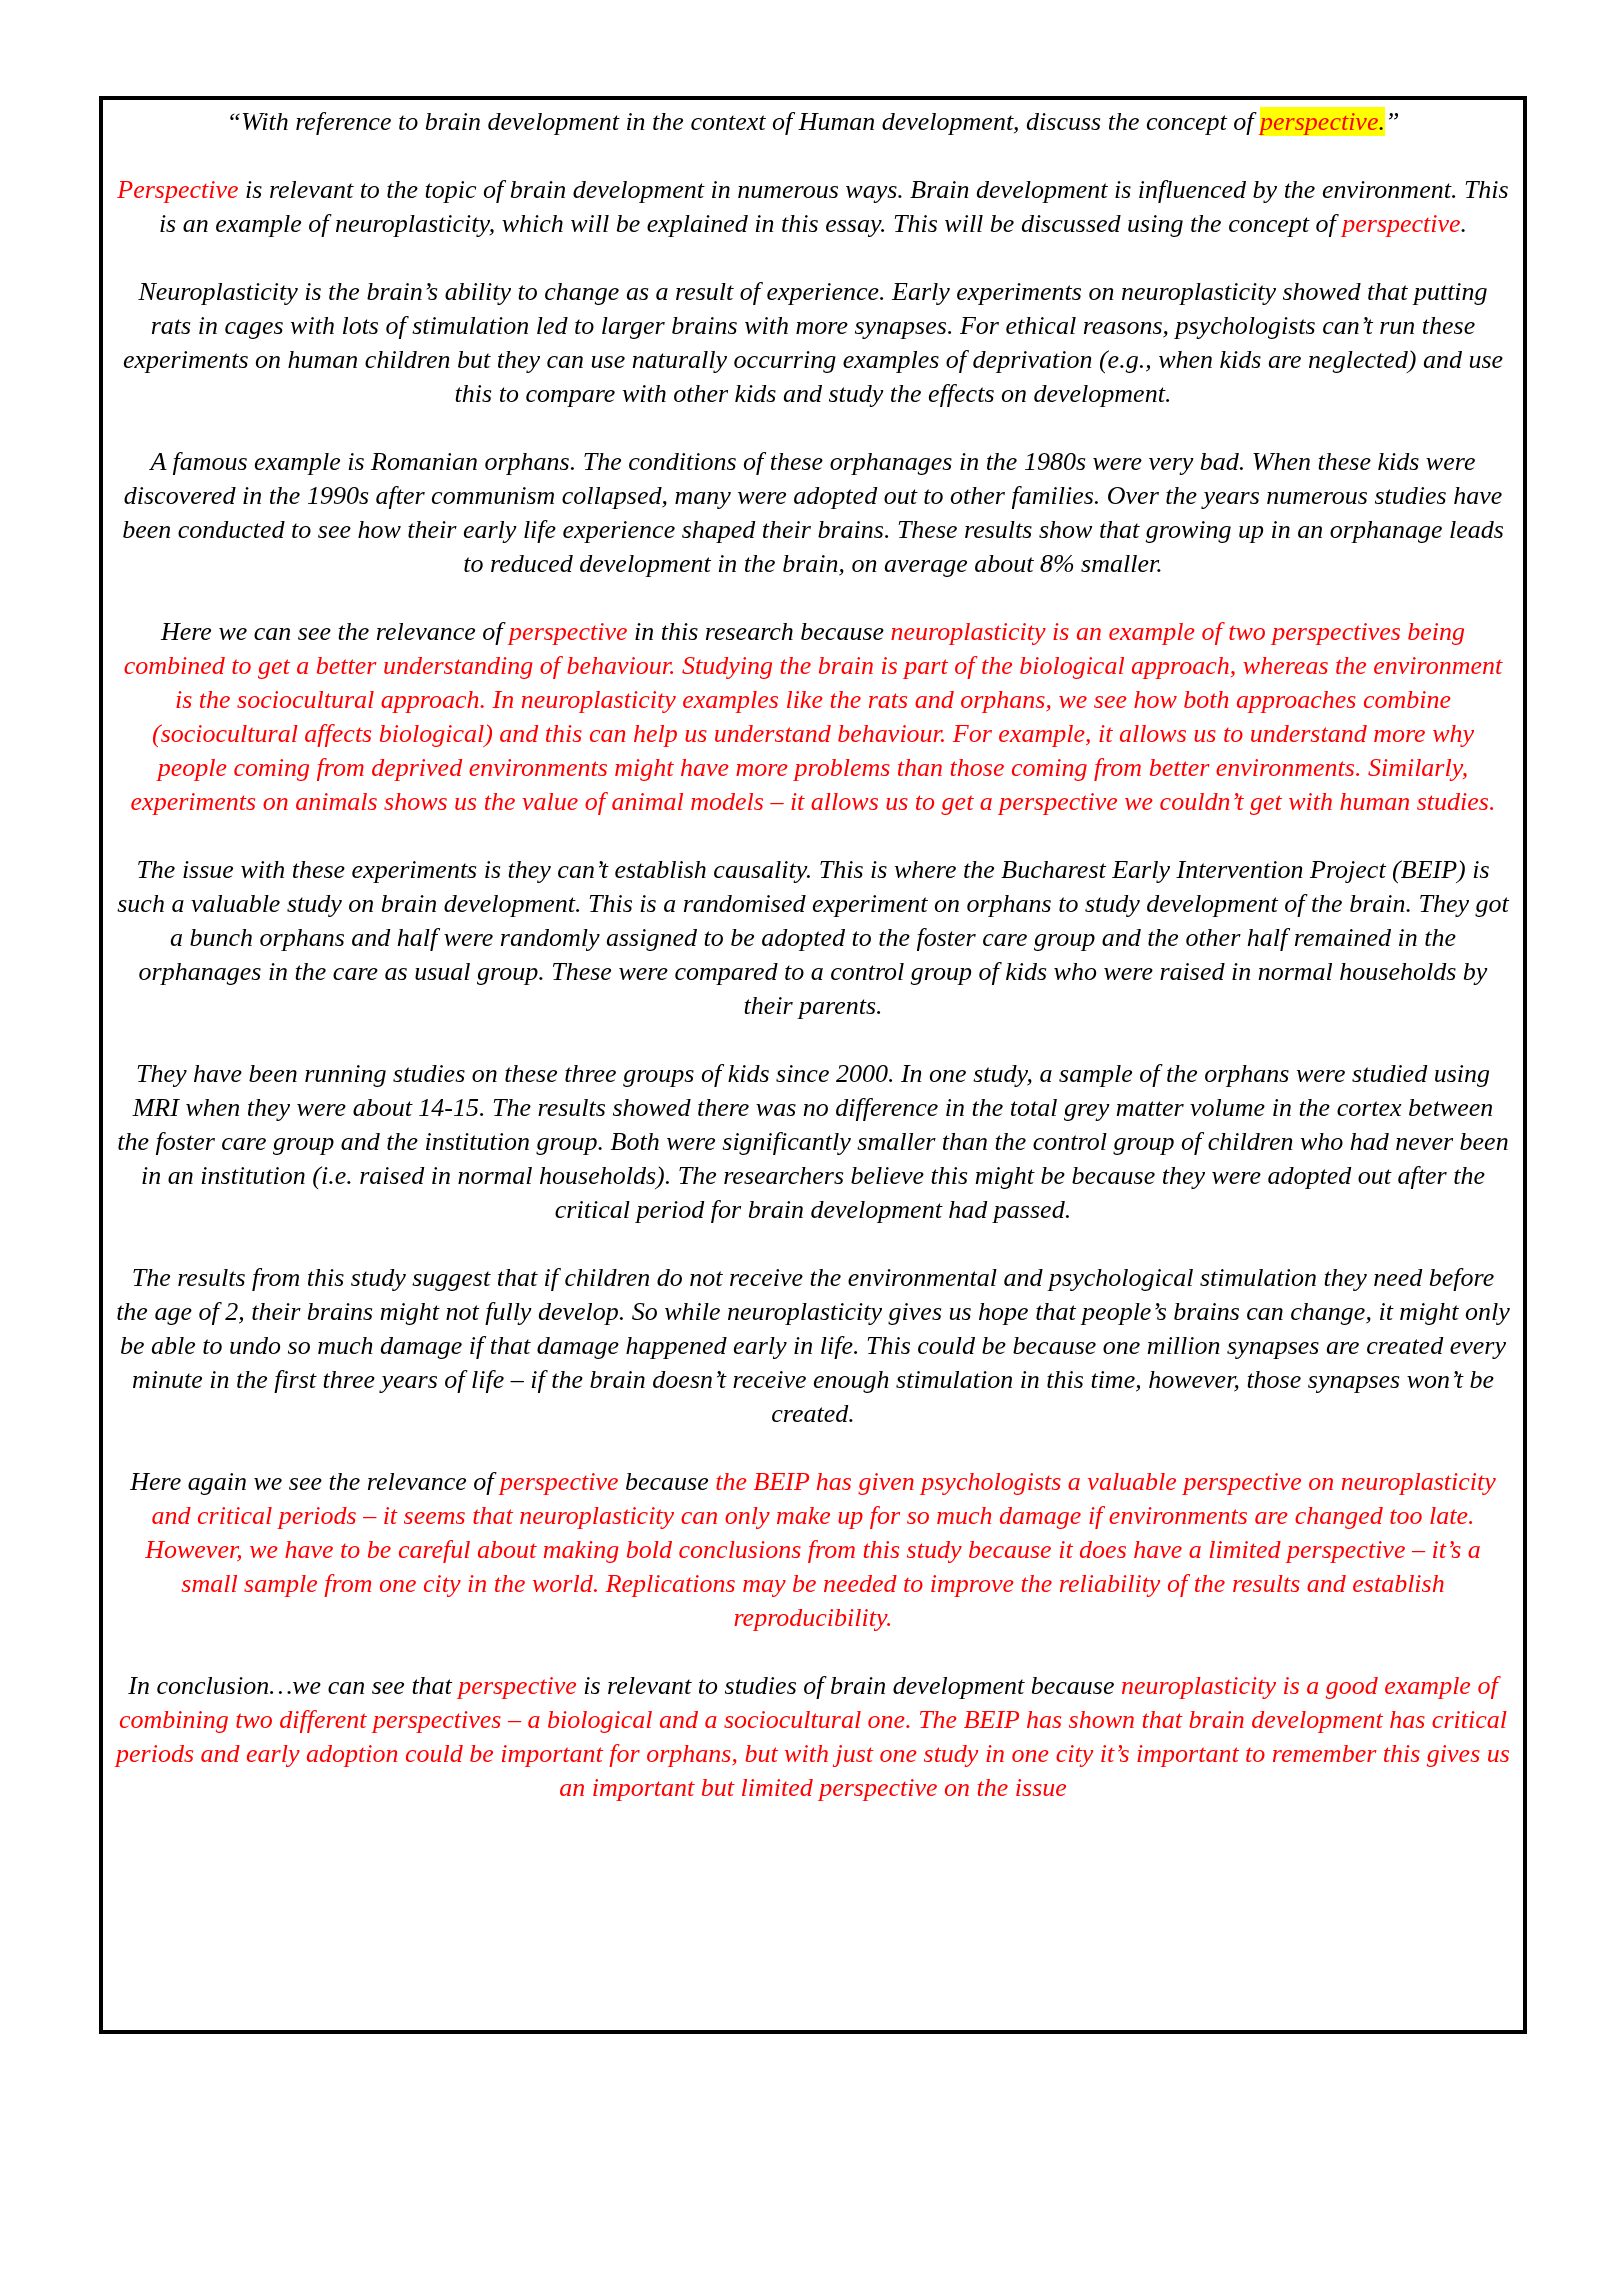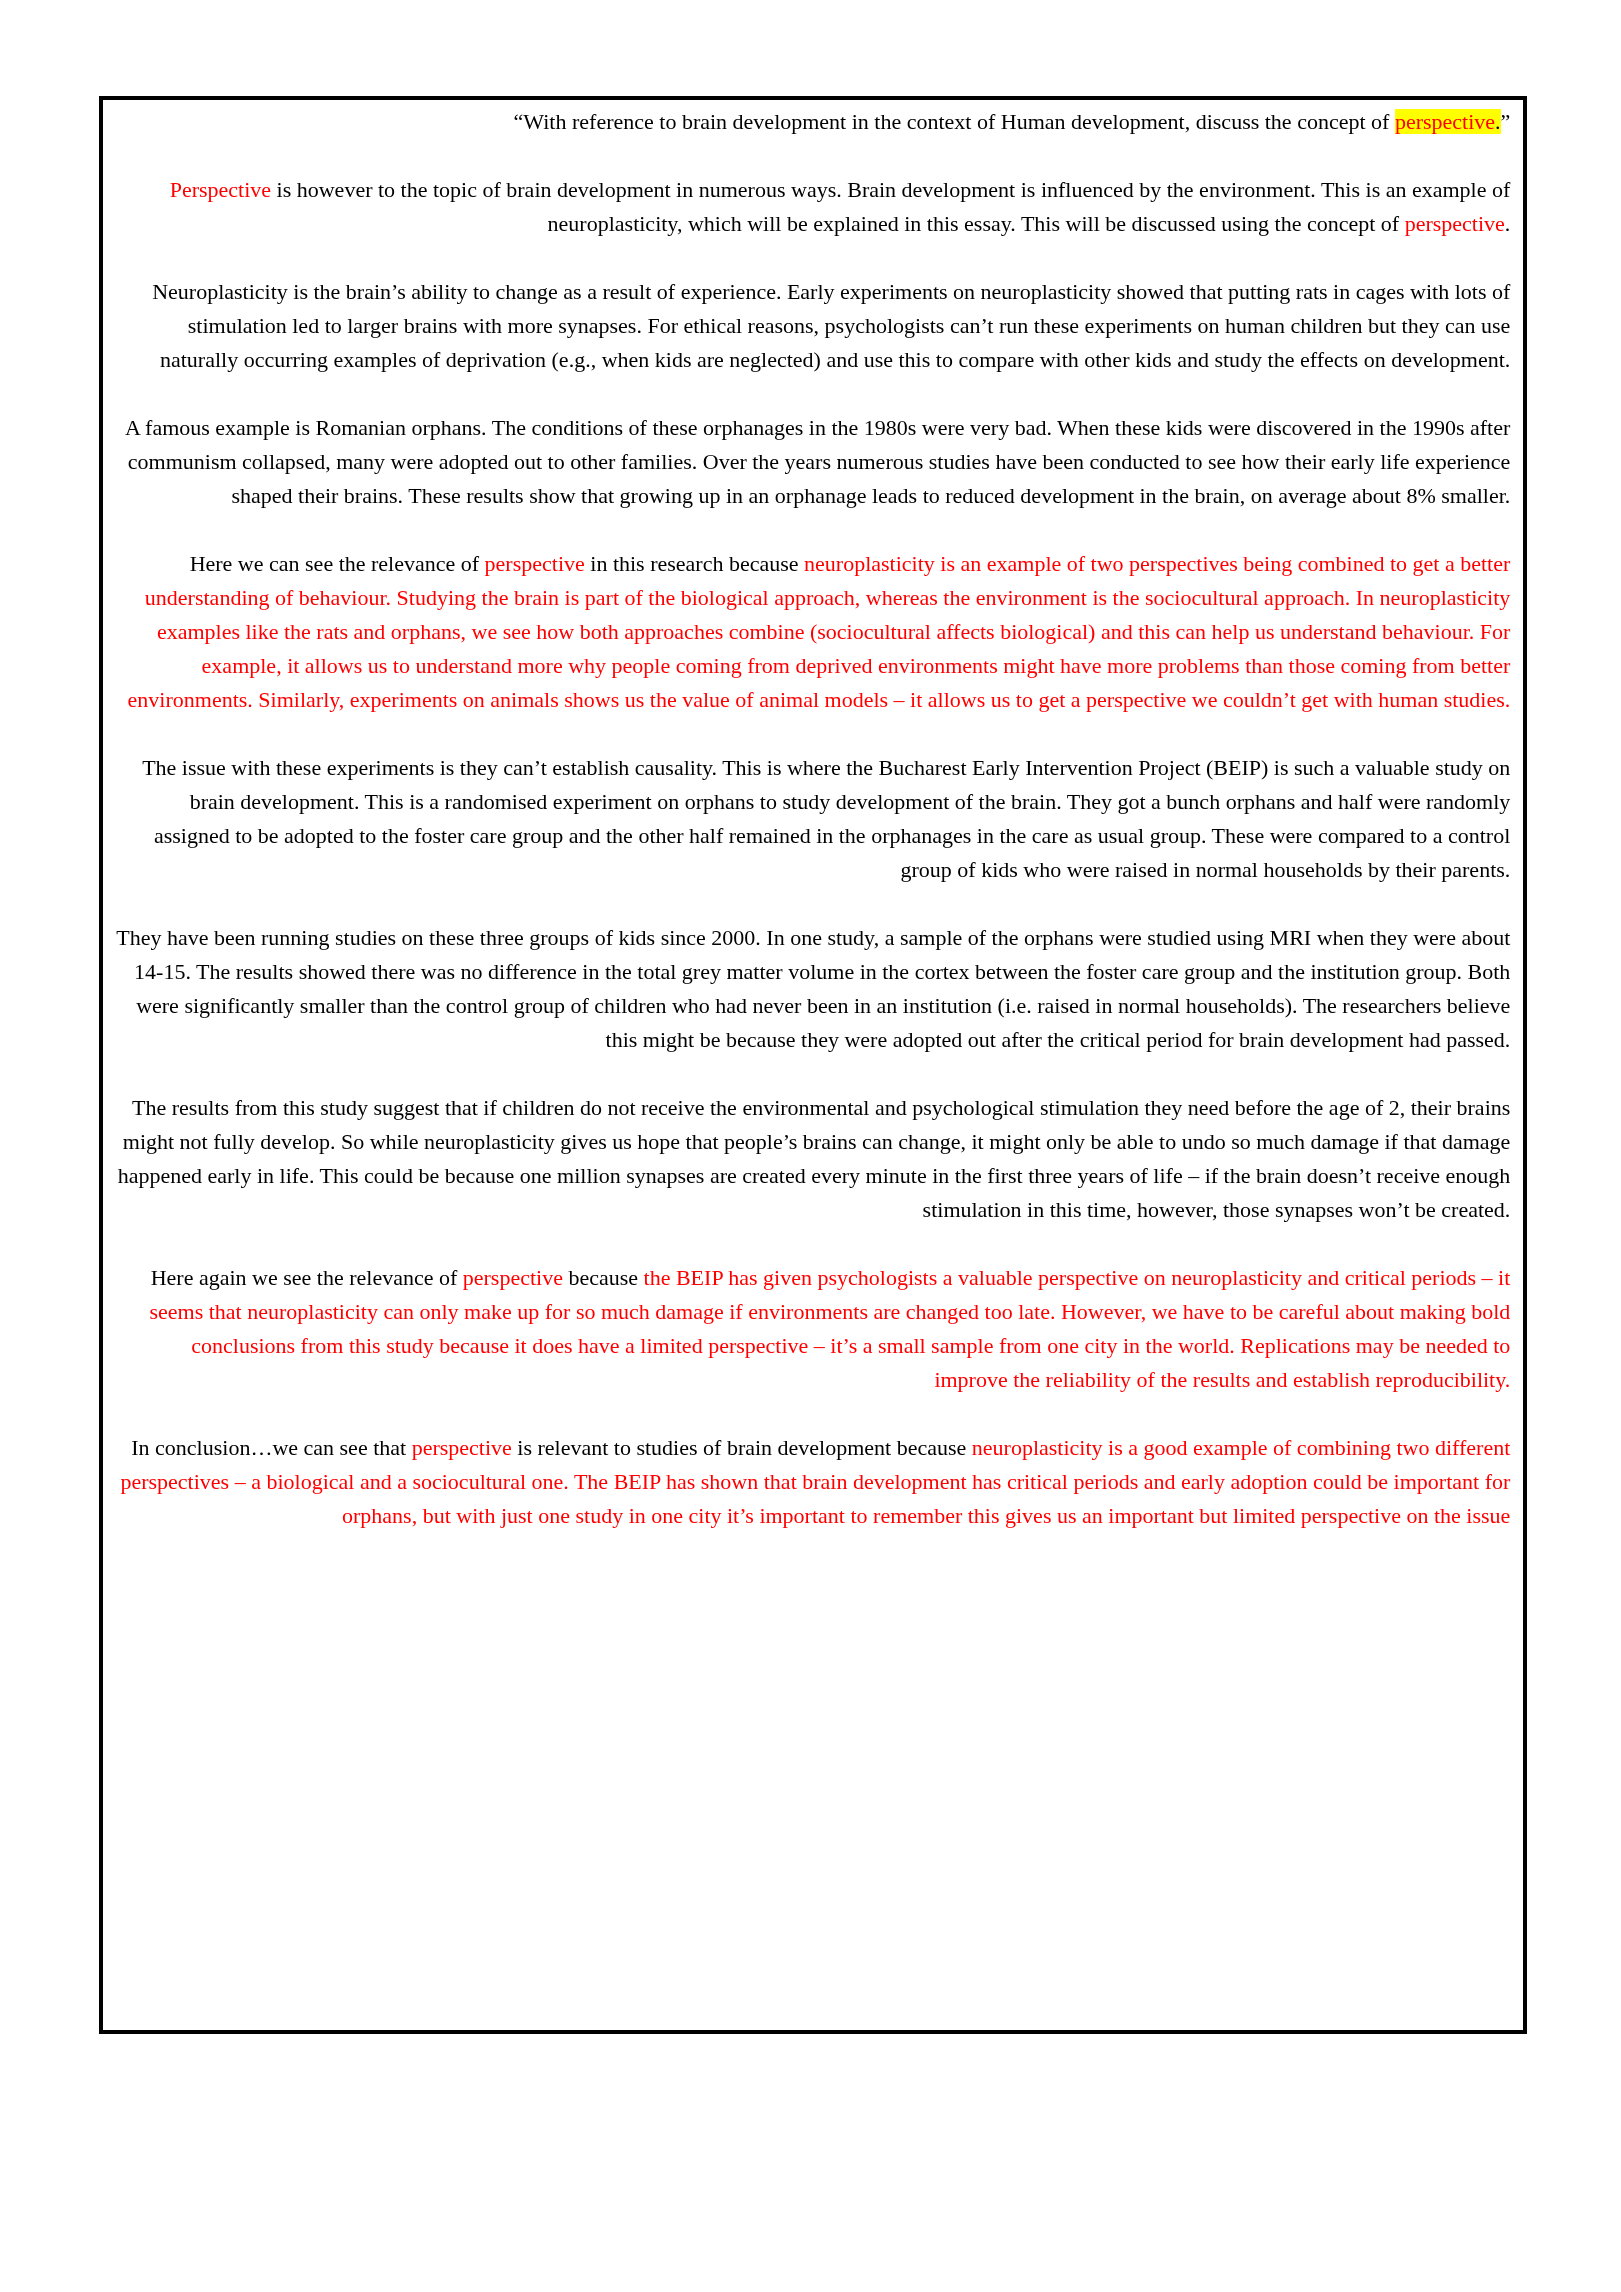--- a/index.html
+++ b/index.html
@@ -20,36 +20,37 @@
     width: 1428px;
     height: 1938px;
     box-sizing: border-box;
     border: 4.9px solid #000000;
     padding: 4.9px 12.7px 0 12.7px;
     background: #ffffff;
     overflow: hidden;
   }
   p.para {
     margin: 0 0 34px 0;
-    font-size: 22px;
+    font-size: 26px;
     line-height: 34px;
     color: #000000;
-    text-align: right;
+    text-align: center;
+    font-style: italic;
   }
   span.run { color: #000000; }
   span.red { color: #ff0000; }
   span.hl  { background-color: #ffff00; }
 </style>
 </head>
 <body>
 
 <div class="essay-box">
   <div>
       <p class="para"><span class="run">“With reference to brain development in the context of Human development, discuss the concept of </span><span class="run red hl">perspective</span><span class="run hl">.</span><span class="run">”</span></p>
-      <p class="para"><span class="run red">Perspective</span><span class="run"> is however to the topic of brain development in numerous ways. Brain development is influenced by the environment. This is an example of neuroplasticity, which will be explained in this essay. This will be discussed using the concept of </span><span class="run red">perspective</span><span class="run">.</span></p>
+      <p class="para"><span class="run red">Perspective</span><span class="run"> is relevant to the topic of brain development in numerous ways. Brain development is influenced by the environment. This is an example of neuroplasticity, which will be explained in this essay. This will be discussed using the concept of </span><span class="run red">perspective</span><span class="run">.</span></p>
       <p class="para"><span class="run">Neuroplasticity is the brain’s ability to change as a result of experience. Early experiments on neuroplasticity showed that putting rats in cages with lots of stimulation led to larger brains with more synapses. For ethical reasons, psychologists can’t run these experiments on human children but they can use naturally occurring examples of deprivation (e.g., when kids are neglected) and use this to compare with other kids and study the effects on development.</span></p>
       <p class="para"><span class="run">A famous example is Romanian orphans. The conditions of these orphanages in the 1980s were very bad. When these kids were discovered in the 1990s after communism collapsed, many were adopted out to other families. Over the years numerous studies have been conducted to see how their early life experience shaped their brains. These results show that growing up in an orphanage leads to reduced development in the brain, on average about 8% smaller.</span></p>
       <p class="para"><span class="run">Here we can see the relevance of </span><span class="run red">perspective</span><span class="run"> in this research because </span><span class="run red">neuroplasticity is an example of two perspectives being combined to get a better understanding of behaviour. Studying the brain is part of the biological approach, whereas the environment is the sociocultural approach. In neuroplasticity examples like the rats and orphans, we see how both approaches combine (sociocultural affects biological) and this can help us understand behaviour. For example, it allows us to understand more why people coming from deprived environments might have more problems than those coming from better environments. Similarly, experiments on animals shows us the value of animal models – it allows us to get a perspective we couldn’t get with human studies.</span></p>
       <p class="para"><span class="run">The issue with these experiments is they can’t establish causality. This is where the Bucharest Early Intervention Project (BEIP) is such a valuable study on brain development. This is a randomised experiment on orphans to study development of the brain. They got a bunch orphans and half were randomly assigned to be adopted to the foster care group and the other half remained in the orphanages in the care as usual group. These were compared to a control group of kids who were raised in normal households by their parents.</span></p>
       <p class="para"><span class="run">They have been running studies on these three groups of kids since 2000. In one study, a sample of the orphans were studied using MRI when they were about 14-15. The results showed there was no difference in the total grey matter volume in the cortex between the foster care group and the institution group. Both were significantly smaller than the control group of children who had never been in an institution (i.e. raised in normal households). The researchers believe this might be because they were adopted out after the critical period for brain development had passed.</span></p>
       <p class="para"><span class="run">The results from this study suggest that if children do not receive the environmental and psychological stimulation they need before the age of 2, their brains might not fully develop. So while neuroplasticity gives us hope that people’s brains can change, it might only be able to undo so much damage if that damage happened early in life. This could be because one million synapses are created every minute in the first three years of life – if the brain doesn’t receive enough stimulation in this time, however, those synapses won’t be created.</span></p>
       <p class="para"><span class="run">Here again we see the relevance of </span><span class="run red">perspective</span><span class="run"> because </span><span class="run red">the BEIP has given psychologists a valuable perspective on neuroplasticity and critical periods – it seems that neuroplasticity can only make up for so much damage if environments are changed too late. However, we have to be careful about making bold conclusions from this study because it does have a limited perspective – it’s a small sample from one city in the world. Replications may be needed to improve the reliability of the results and establish reproducibility.</span></p>
       <p class="para"><span class="run">In conclusion…we can see that </span><span class="run red">perspective</span><span class="run"> is relevant to studies of brain development because </span><span class="run red">neuroplasticity is a good example of combining two different perspectives – a biological and a sociocultural one. The BEIP has shown that brain development has critical periods and early adoption could be important for orphans, but with just one study in one city it’s important to remember this gives us an important but limited perspective on the issue</span></p>
     </div>
 </div>

